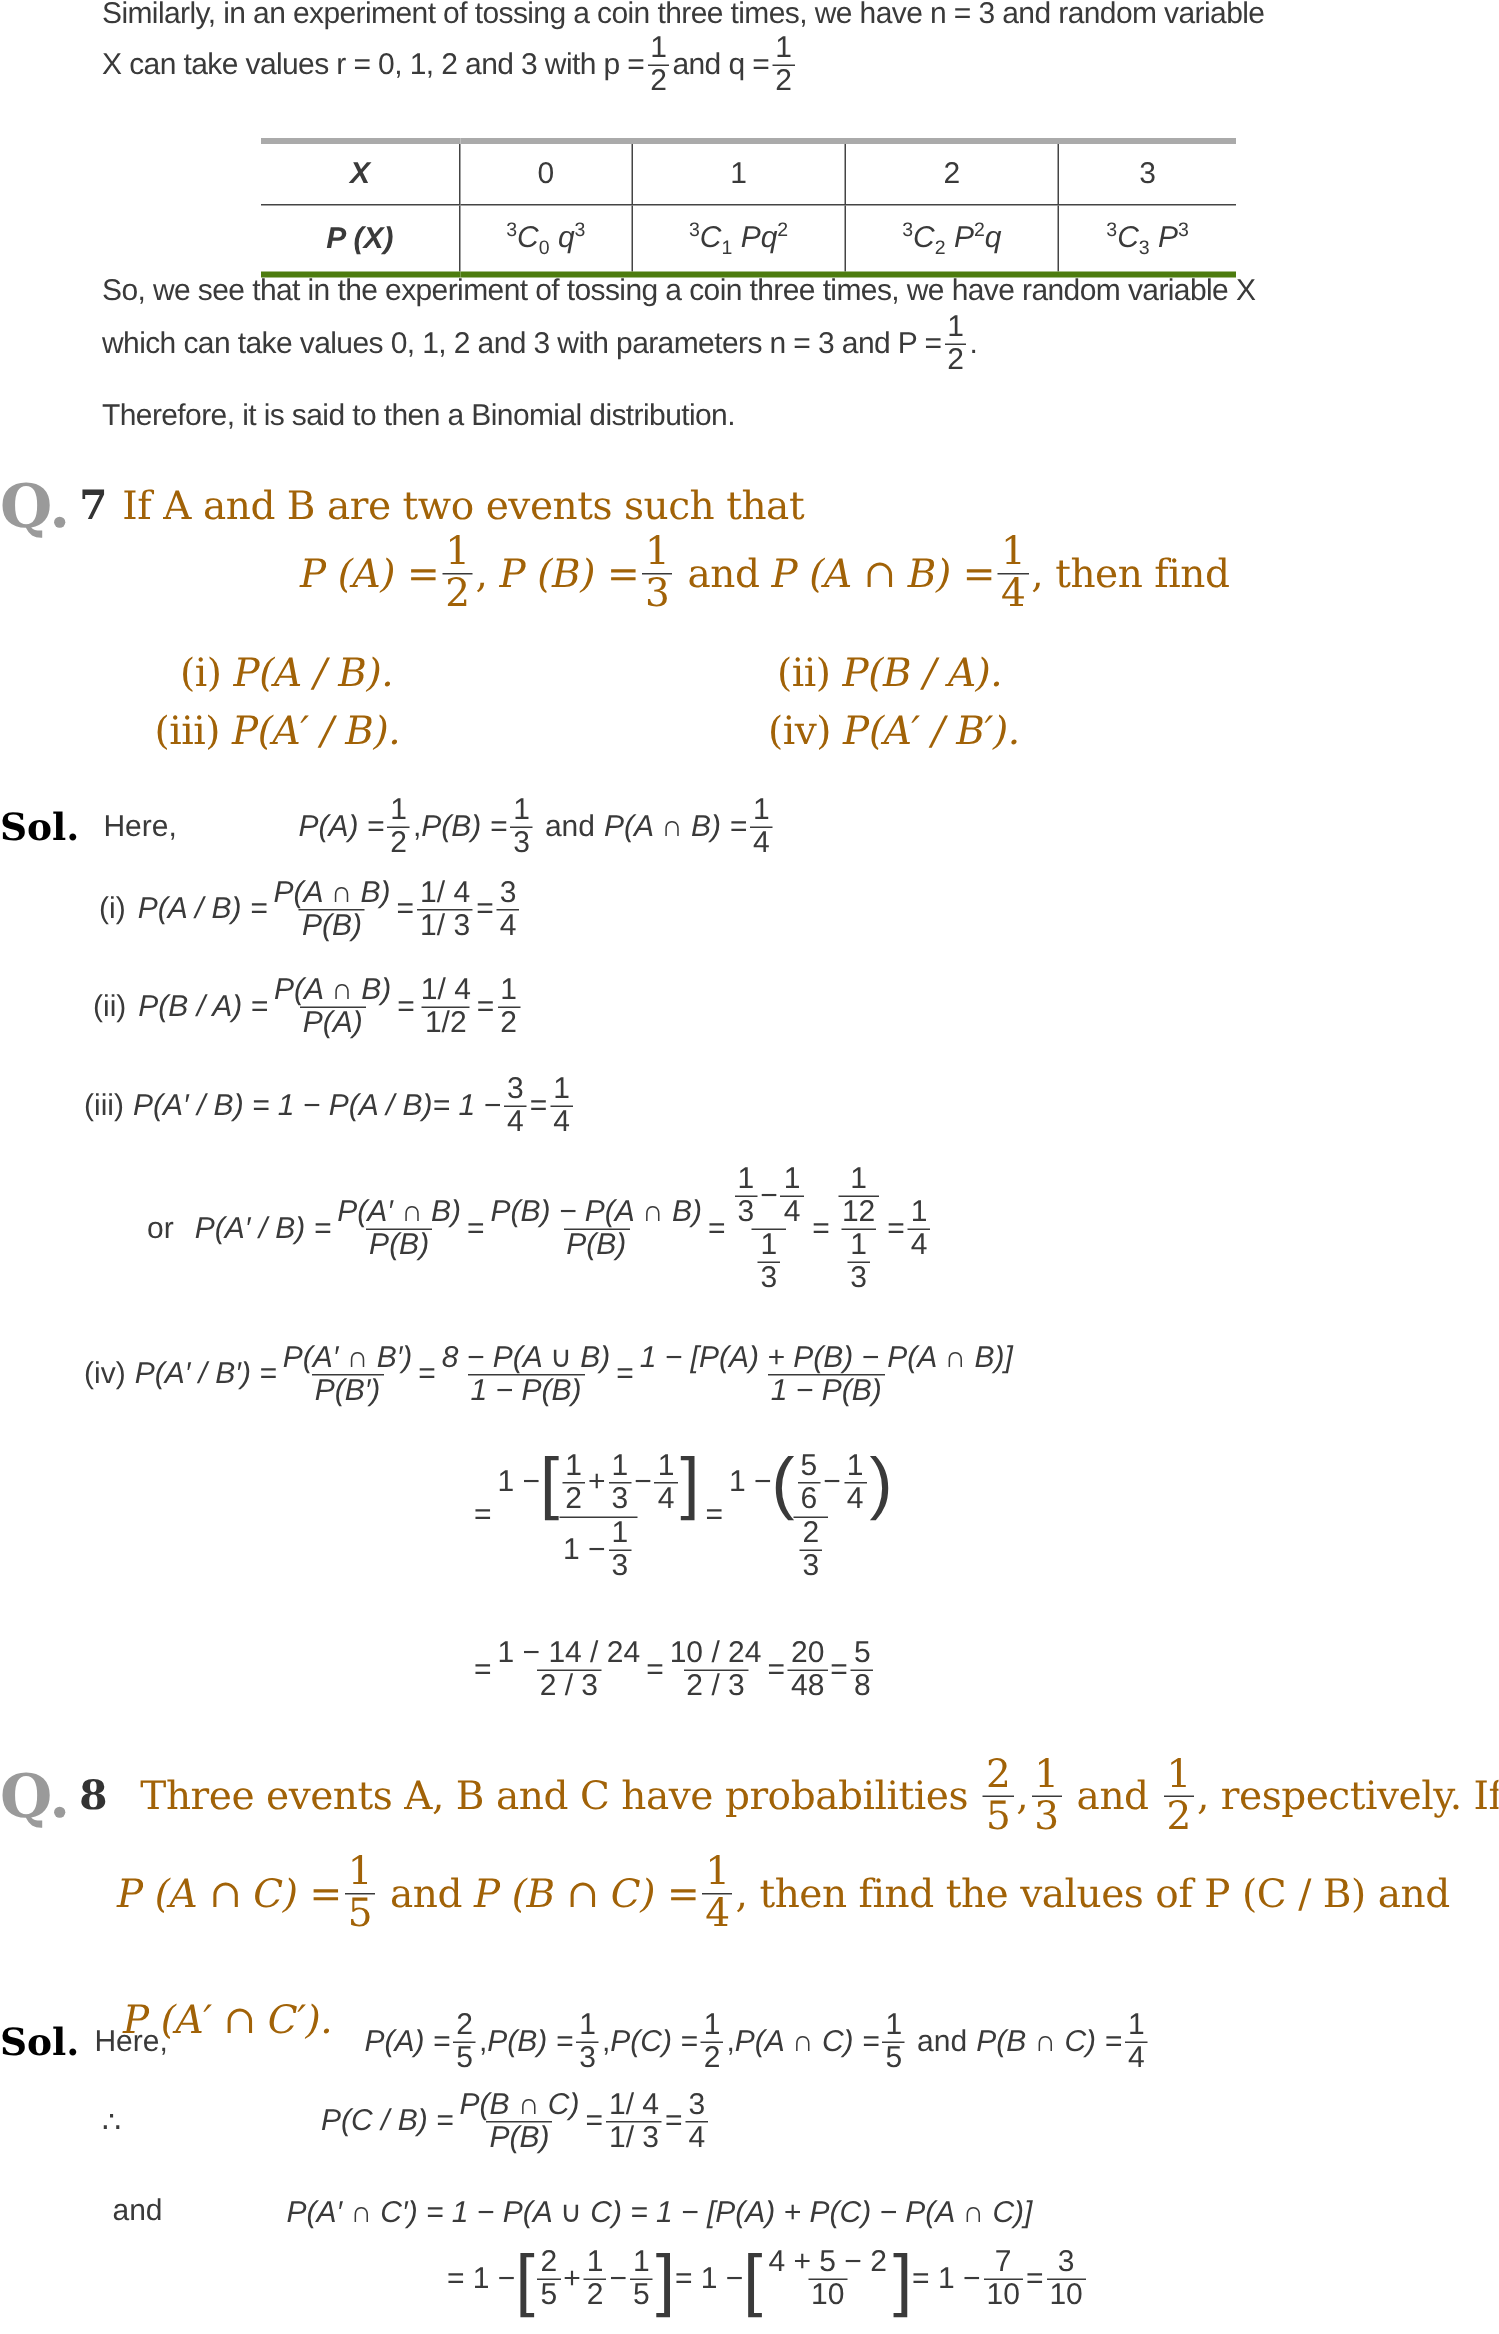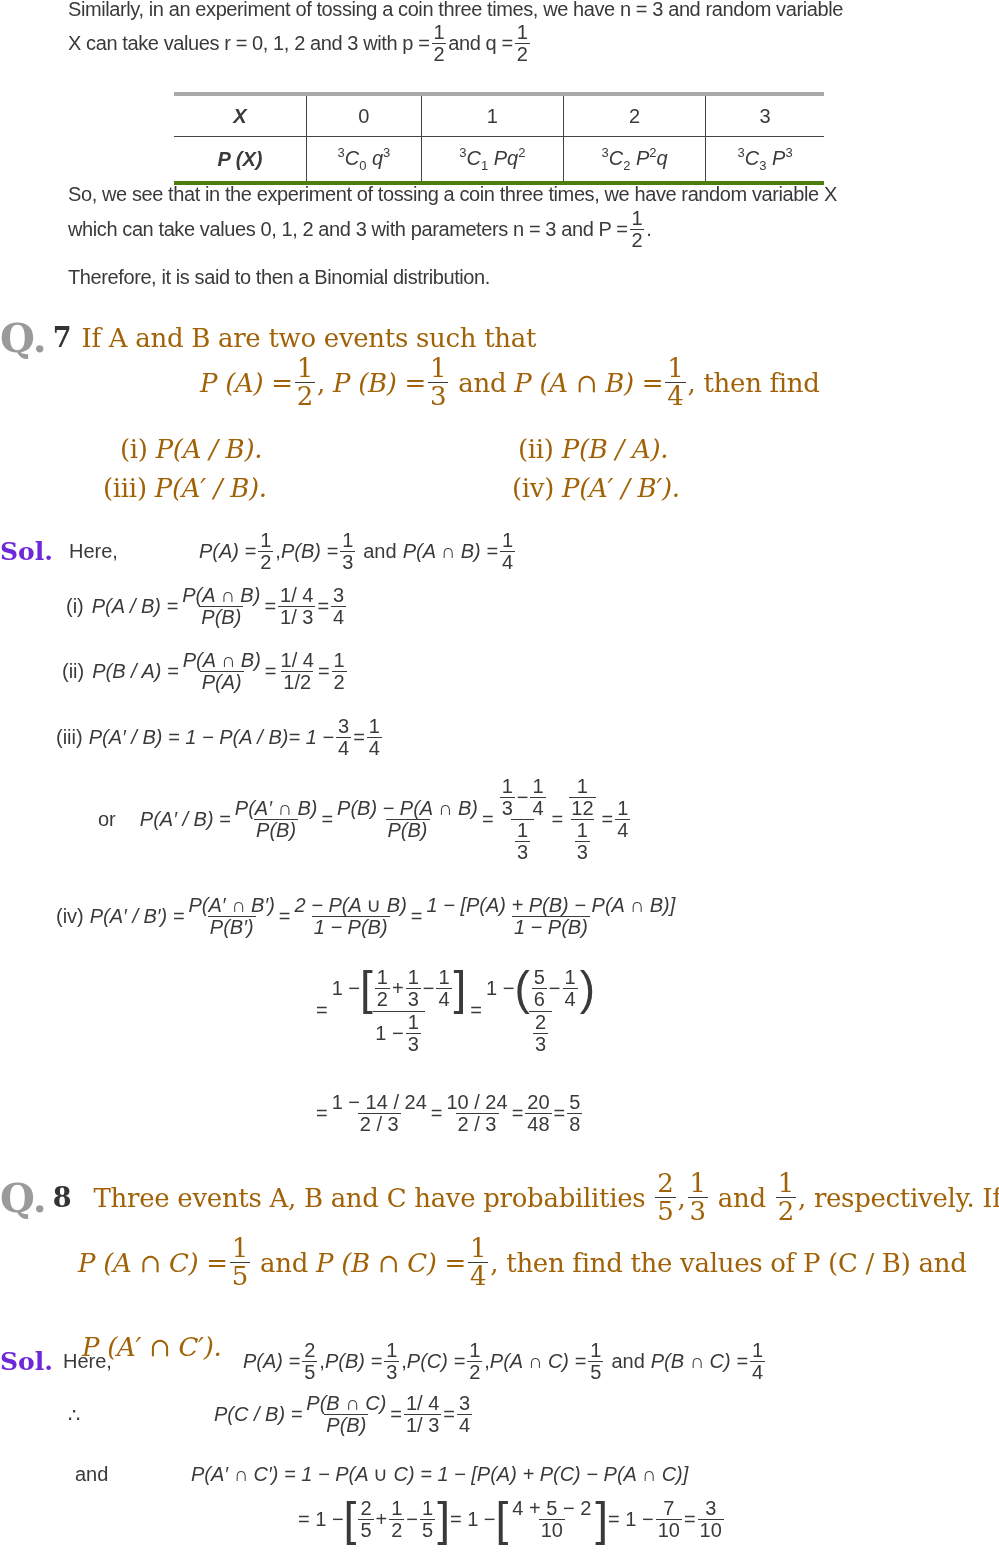--- a/index.html
+++ b/index.html
@@ -8,21 +8,21 @@
   .abs { position:absolute; white-space:nowrap; }
   .txt { font-size:20px; color:#3a3a3a; letter-spacing:-0.4px; }
   i, .it { font-style:italic; }
   .frac { display:inline-flex; flex-direction:column; align-items:center; vertical-align:middle; margin:0 2px; line-height:1.05; }
   .frac .num { padding:0 2px; }
   .frac .den { border-top:1.4px solid #3a3a3a; padding:0 2px; }
   .row { display:flex; align-items:center; }
   .qmark { font-family:"DejaVu Serif", serif; font-weight:bold; font-size:40px; color:#9a9a9a; }
   .qnum { font-family:"DejaVu Serif", serif; font-weight:bold; font-size:27px; color:#333; }
   .qtext { font-family:"DejaVu Serif", serif; font-size:26px; color:#a16207; letter-spacing:-0.3px; }
-  .sol { font-family:"DejaVu Serif", serif; font-weight:bold; font-size:25px; color:#6d28d9; }
+  .sol { font-family:"DejaVu Serif", serif; font-weight:bold; font-size:25px; color:#000000; }
   .m { font-size:20px; color:#3a3a3a; }
   table.dist { position:absolute; left:174px; top:92px; width:650px; border-collapse:collapse; font-family:"Liberation Sans", sans-serif; font-size:20px; color:#3a3a3a; }
   table.dist td { text-align:center; height:38px; border-left:1px solid #444; }
   table.dist td:first-child { border-left:none; font-weight:bold; font-style:italic; width:130px; }
   table.dist tr:first-child td { border-top:4px solid #aaa; border-bottom:1.5px solid #444; }
   table.dist tr:last-child td { border-bottom:4px solid #4d7c0f; height:42px; }
   sup, sub { font-size:13px; }
   .bracket { font-size:46px; line-height:1; font-weight:200; }
 </style>
 </head>
@@ -159,21 +159,21 @@
   <span class="frac">
       <span class="num">3</span>
       <span class="den">4</span>
     </span>=
   <span class="frac">
       <span class="num">1</span>
       <span class="den">4</span>
     </span>
 </div>
 <div class="abs sans m row" style="left:98px; top:776px;">
-  <span style="margin-right:24px;">or</span><i>P(A′ / B) =</i>
+  <span style="margin-right:14px;">or</span><i>P(A′ / B) =</i>
   <span class="frac">
       <i class="num">P(A′ ∩ B)</i>
       <i class="den">P(B)</i>
     </span>=
   <span class="frac">
       <i class="num">P(B) − P(A ∩ B)</i>
       <i class="den">P(B)</i>
     </span>=
   <span class="frac">
       <span class="num row"><span class="frac">
@@ -204,21 +204,21 @@
     </span>
 </div>
 
 <div class="abs sans m row" style="left:56px; top:895px;">
   <span style="margin-right:6px;">(iv)</span><i>P(A′ / B′) =</i>
   <span class="frac">
       <i class="num">P(A′ ∩ B′)</i>
       <i class="den">P(B′)</i>
     </span>=
   <span class="frac">
-      <i class="num">2 − P(A ∪ B)</i>
+      <i class="num">8 − P(A ∪ B)</i>
       <i class="den">1 − P(B)</i>
     </span>=
   <span class="frac">
       <i class="num">1 − [P(A) + P(B) − P(A ∩ B)]</i>
       <i class="den">1 − P(B)</i>
     </span>
 </div>
 <div class="abs sans m row" style="left:316px; top:965px;">
   =
   <span class="frac">

